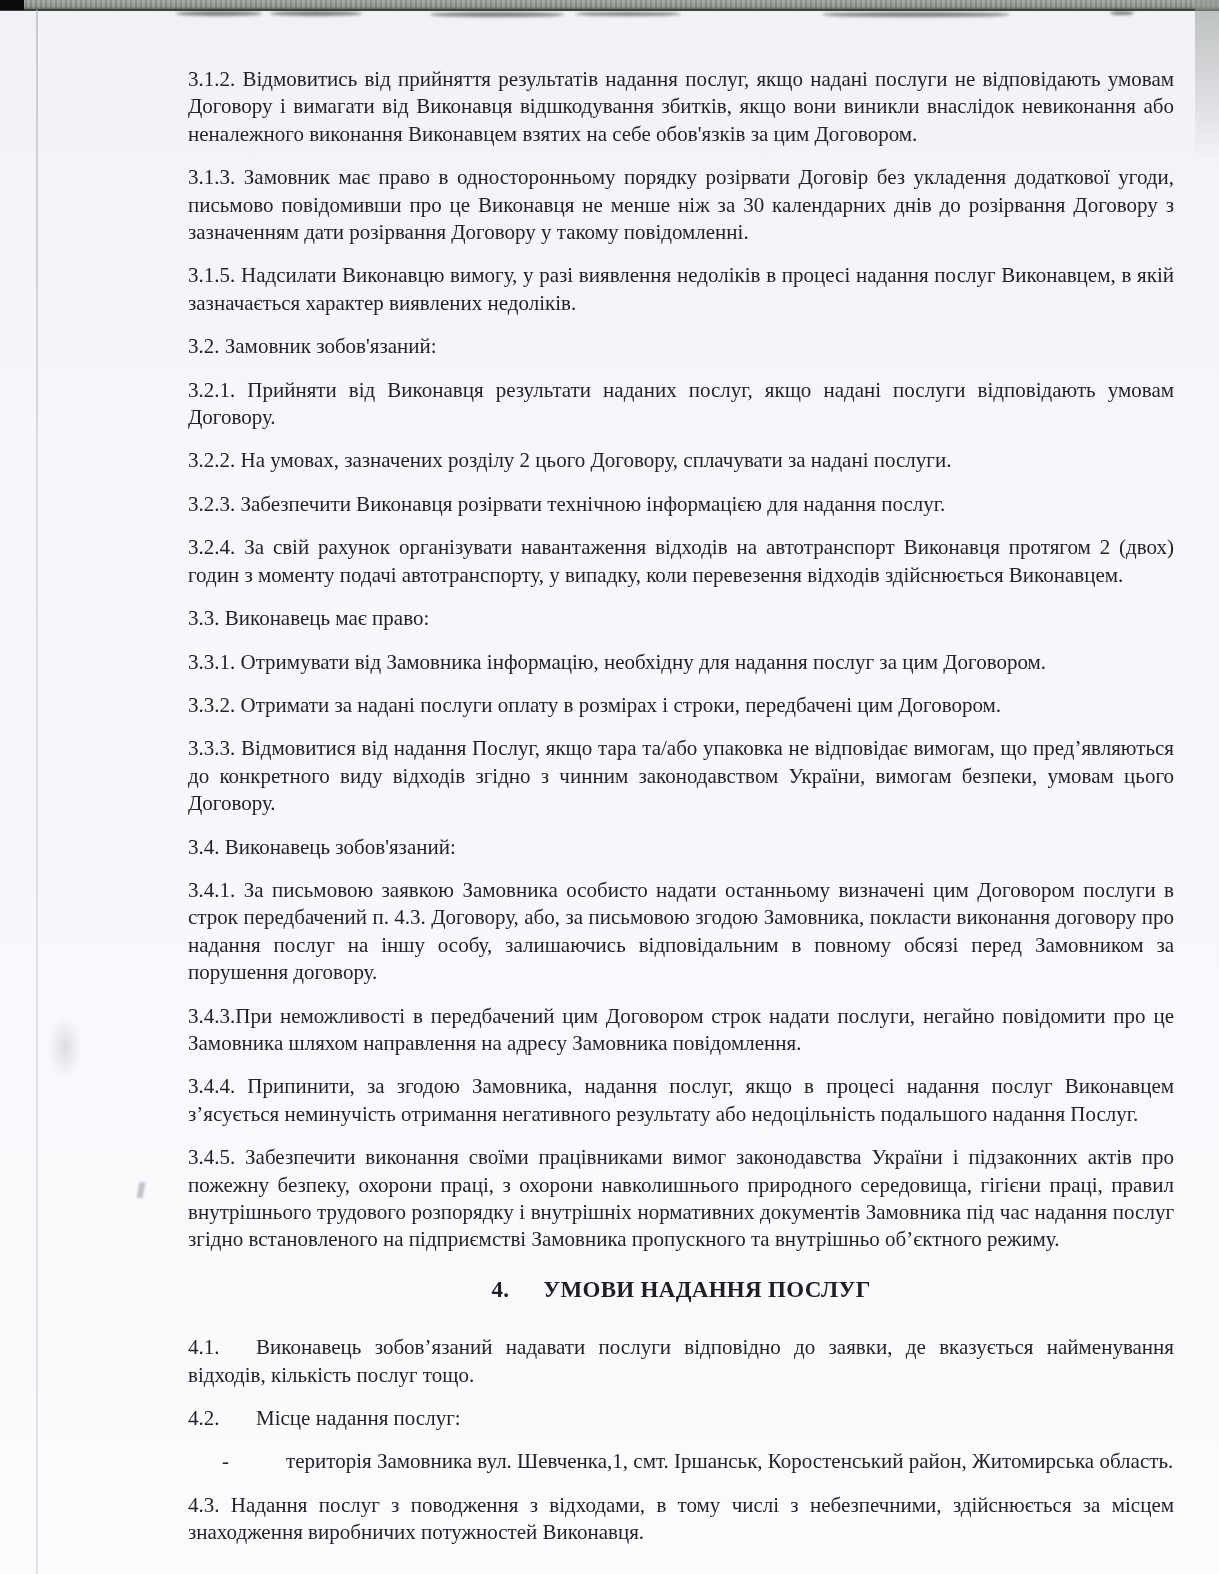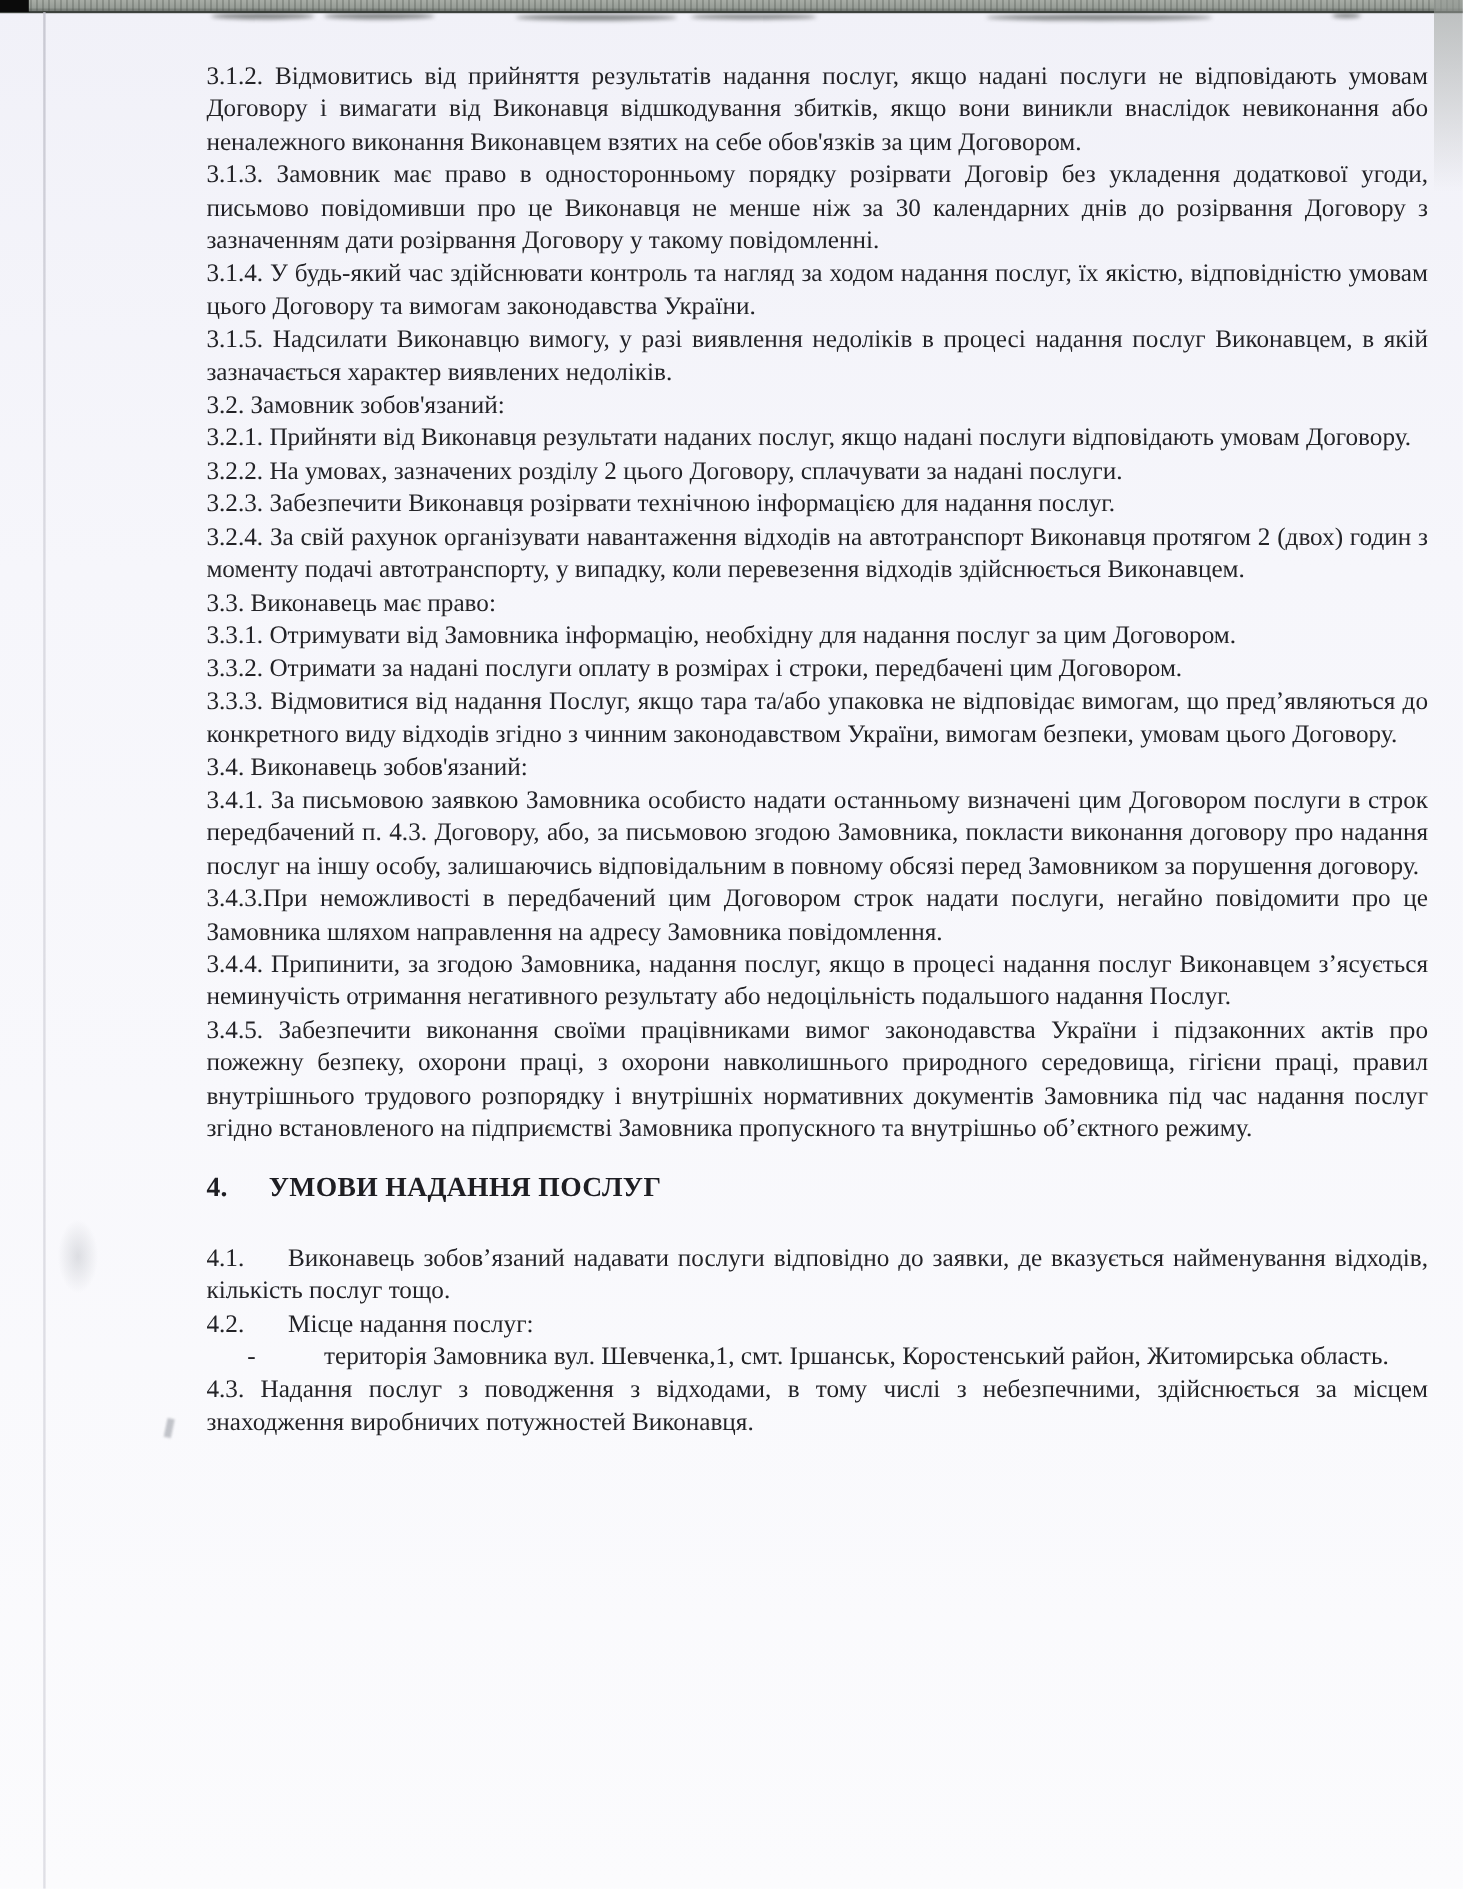--- a/index.html
+++ b/index.html
@@ -45,25 +45,25 @@
     position: absolute; left: 138px; top: 1182px; width: 6px; height: 16px;
     background: rgba(90,95,105,0.35); filter: blur(1px); transform: rotate(12deg);
   }
 
   
   .textcol {
     position: absolute; left: 172px; top: 50px; width: 1018px;
     font-size: 21px; line-height: 27.4px; color: #232327;
     text-align: justify;
   }
-  .textcol p { margin: 0; }
+  .textcol p { margin: 16px; }
   .tab-num { display: inline-block; width: 68px; }
   .dash-num { display: inline-block; width: 64px; margin-left: 34px; }
   .section-heading {
-    text-align: left; font-weight: bold; font-size: 23px;
+    text-align: center; font-weight: bold; font-size: 23px;
     margin-top: 22px; margin-bottom: 31px; color: #1e1e23;
     letter-spacing: 0.3px;
   }
   .section-heading .h-num { margin-right: 34px; }
 </style>
 </head>
 <body>
 
 <div class="scan-band"></div>
 <div class="scan-band-black"></div>
@@ -75,21 +75,20 @@
 <div class="smudge" style="left:1110px; top:11px; width:24px; height:4px;"></div>
 
 <div class="edge-line"></div>
 <div class="right-strip"></div>
 <div class="margin-smudge-1"></div>
 <div class="margin-smudge-2"></div>
 
 <div class="textcol">
   <p>3.1.2. Відмовитись від прийняття результатів надання послуг, якщо надані послуги не відповідають умовам Договору і вимагати від Виконавця відшкодування збитків, якщо вони виникли внаслідок невиконання або неналежного виконання Виконавцем взятих на себе обов'язків за цим Договором.</p>
   <p>3.1.3. Замовник має право в односторонньому порядку розірвати Договір без укладення додаткової угоди, письмово повідомивши про це Виконавця не менше ніж за 30 календарних днів до розірвання Договору з зазначенням дати розірвання Договору у такому повідомленні.</p>
-  <p>3.1.4. У будь-який час здійснювати контроль та нагляд за ходом надання послуг, їх якістю, відповідністю умовам цього Договору та вимогам законодавства України.</p>
   <p>3.1.5. Надсилати Виконавцю вимогу, у разі виявлення недоліків в процесі надання послуг Виконавцем, в якій зазначається характер виявлених недоліків.</p>
   <p>3.2. Замовник зобов'язаний:</p>
   <p>3.2.1. Прийняти від Виконавця результати наданих послуг, якщо надані послуги відповідають умовам Договору.</p>
   <p>3.2.2. На умовах, зазначених розділу 2 цього Договору, сплачувати за надані послуги.</p>
   <p>3.2.3. Забезпечити Виконавця розірвати технічною інформацією для надання послуг.</p>
   <p>3.2.4. За свій рахунок організувати навантаження відходів на автотранспорт Виконавця протягом 2 (двох) годин з моменту подачі автотранспорту, у випадку, коли перевезення відходів здійснюється Виконавцем.</p>
   <p>3.3. Виконавець має право:</p>
   <p>3.3.1. Отримувати від Замовника інформацію, необхідну для надання послуг за цим Договором.</p>
   <p>3.3.2. Отримати за надані послуги оплату в розмірах і строки, передбачені цим Договором.</p>
   <p>3.3.3. Відмовитися від надання Послуг, якщо тара та/або упаковка не відповідає вимогам, що пред’являються до конкретного виду відходів згідно з чинним законодавством України, вимогам безпеки, умовам цього Договору.</p>

